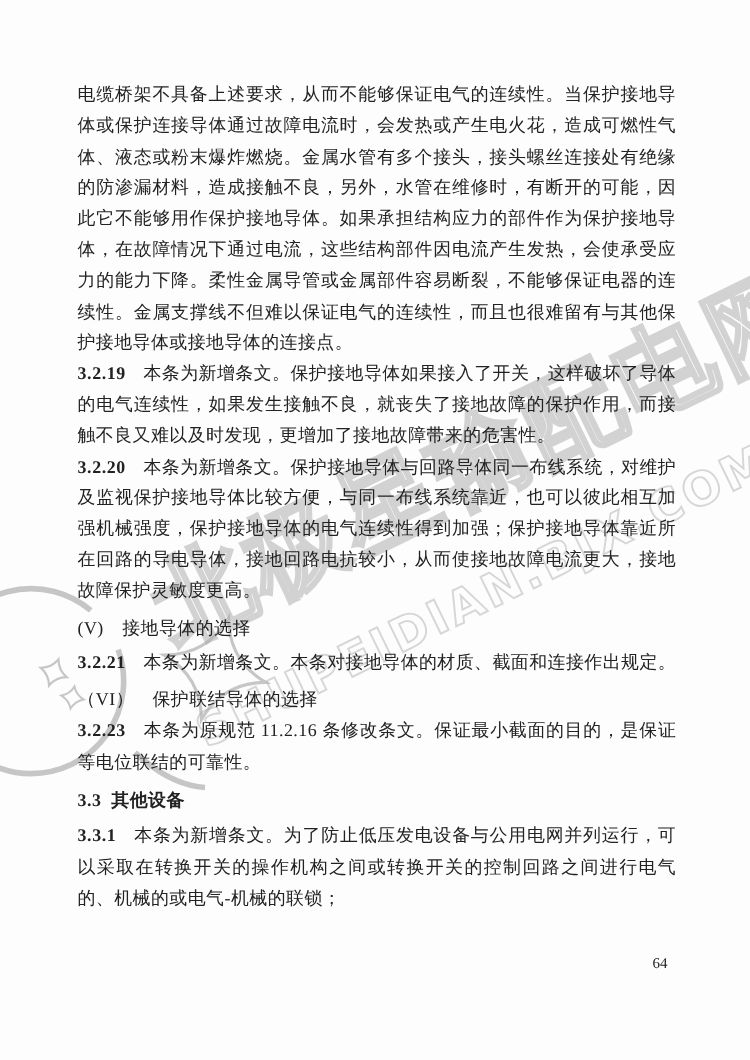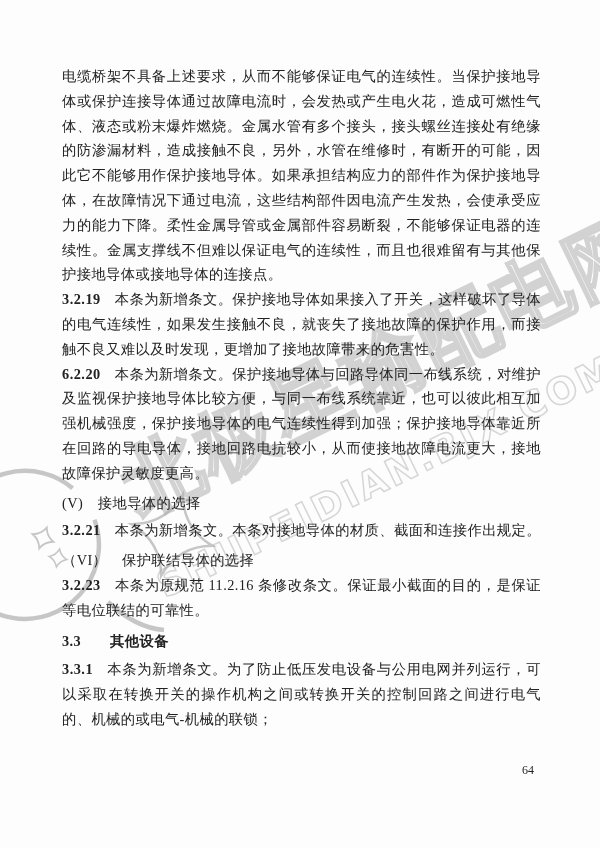--- a/index.html
+++ b/index.html
@@ -37,21 +37,21 @@
     text-align:justify;
   }
   .content p { margin:0; }
   .num { font-weight:bold; margin-right:14px; letter-spacing:0.5px; }
   .center { text-align:left; }
   .h-sub { margin-top:5px !important; }
   .h-sub2 { margin-top:5px !important; }
   .mt3 { margin-top:3px !important; }
   .mt8 { margin-top:8px !important; }
   .h-section { margin-top:6px !important; font-weight:bold; }
-  .h-section .sec-num { margin-right:29px; }
+  .h-section .sec-num { margin-right:8px; }
   .mt4 { margin-top:4px !important; }
   .page-number {
     position:absolute; top:763px; right:66px; z-index:2;
     font-size:12px; letter-spacing:0;
   }
 </style>
 </head>
 <body>
 
 <div class="page">
@@ -69,21 +69,21 @@
     <div class="wm-cn">北极星输配电网</div>
     <div class="wm-en">SHUPEIDIAN.BJX.COM.CN</div>
   </div>
 
   <div class="content">
 
     <p><span>电缆桥架不具备上述要求，从而不能够保证电气的连续性。当保护接地导体或保护连接导体通过故障电流时，会发热或产生电火花，造成可燃性气体、液态或粉末爆炸燃烧。金属水管有多个接头，接头螺丝连接处有绝缘的防渗漏材料，造成接触不良，另外，水管在维修时，有断开的可能，因此它不能够用作保护接地导体。如果承担结构应力的部件作为保护接地导体，在故障情况下通过电流，这些结构部件因电流产生发热，会使承受应力的能力下降。柔性金属导管或金属部件容易断裂，不能够保证电器的连续性。金属支撑线不但难以保证电气的连续性，而且也很难留有与其他保护接地导体或接地导体的连接点。</span></p>
 
     <p><b class="num">3.2.19</b><span>本条为新增条文。保护接地导体如果接入了开关，这样破坏了导体的电气连续性，如果发生接触不良，就丧失了接地故障的保护作用，而接触不良又难以及时发现，更增加了接地故障带来的危害性。</span></p>
 
-    <p><b class="num">6.2.20</b><span>本条为新增条文。保护接地导体与回路导体同一布线系统，对维护及监视保护接地导体比较方便，与同一布线系统靠近，也可以彼此相互加强机械强度，保护接地导体的电气连续性得到加强；保护接地导体靠近所在回路的导电导体，接地回路电抗较小，从而使接地故障电流更大，接地故障保护灵敏度更高。</span></p>
+    <p><b class="num">3.2.20</b><span>本条为新增条文。保护接地导体与回路导体同一布线系统，对维护及监视保护接地导体比较方便，与同一布线系统靠近，也可以彼此相互加强机械强度，保护接地导体的电气连续性得到加强；保护接地导体靠近所在回路的导电导体，接地回路电抗较小，从而使接地故障电流更大，接地故障保护灵敏度更高。</span></p>
 
     <p class="center h-sub">(V)　接地导体的选择</p>
 
     <p class="mt3"><b class="num">3.2.21</b><span>本条为新增条文。本条对接地导体的材质、截面和连接作出规定。</span></p>
 
     <p class="center h-sub2">（VI）　保护联结导体的选择</p>
 
 
     <p><b class="num">3.2.23</b><span>本条为原规范 11.2.16 条修改条文。保证最小截面的目的，是保证等电位联结的可靠性。</span></p>
 

